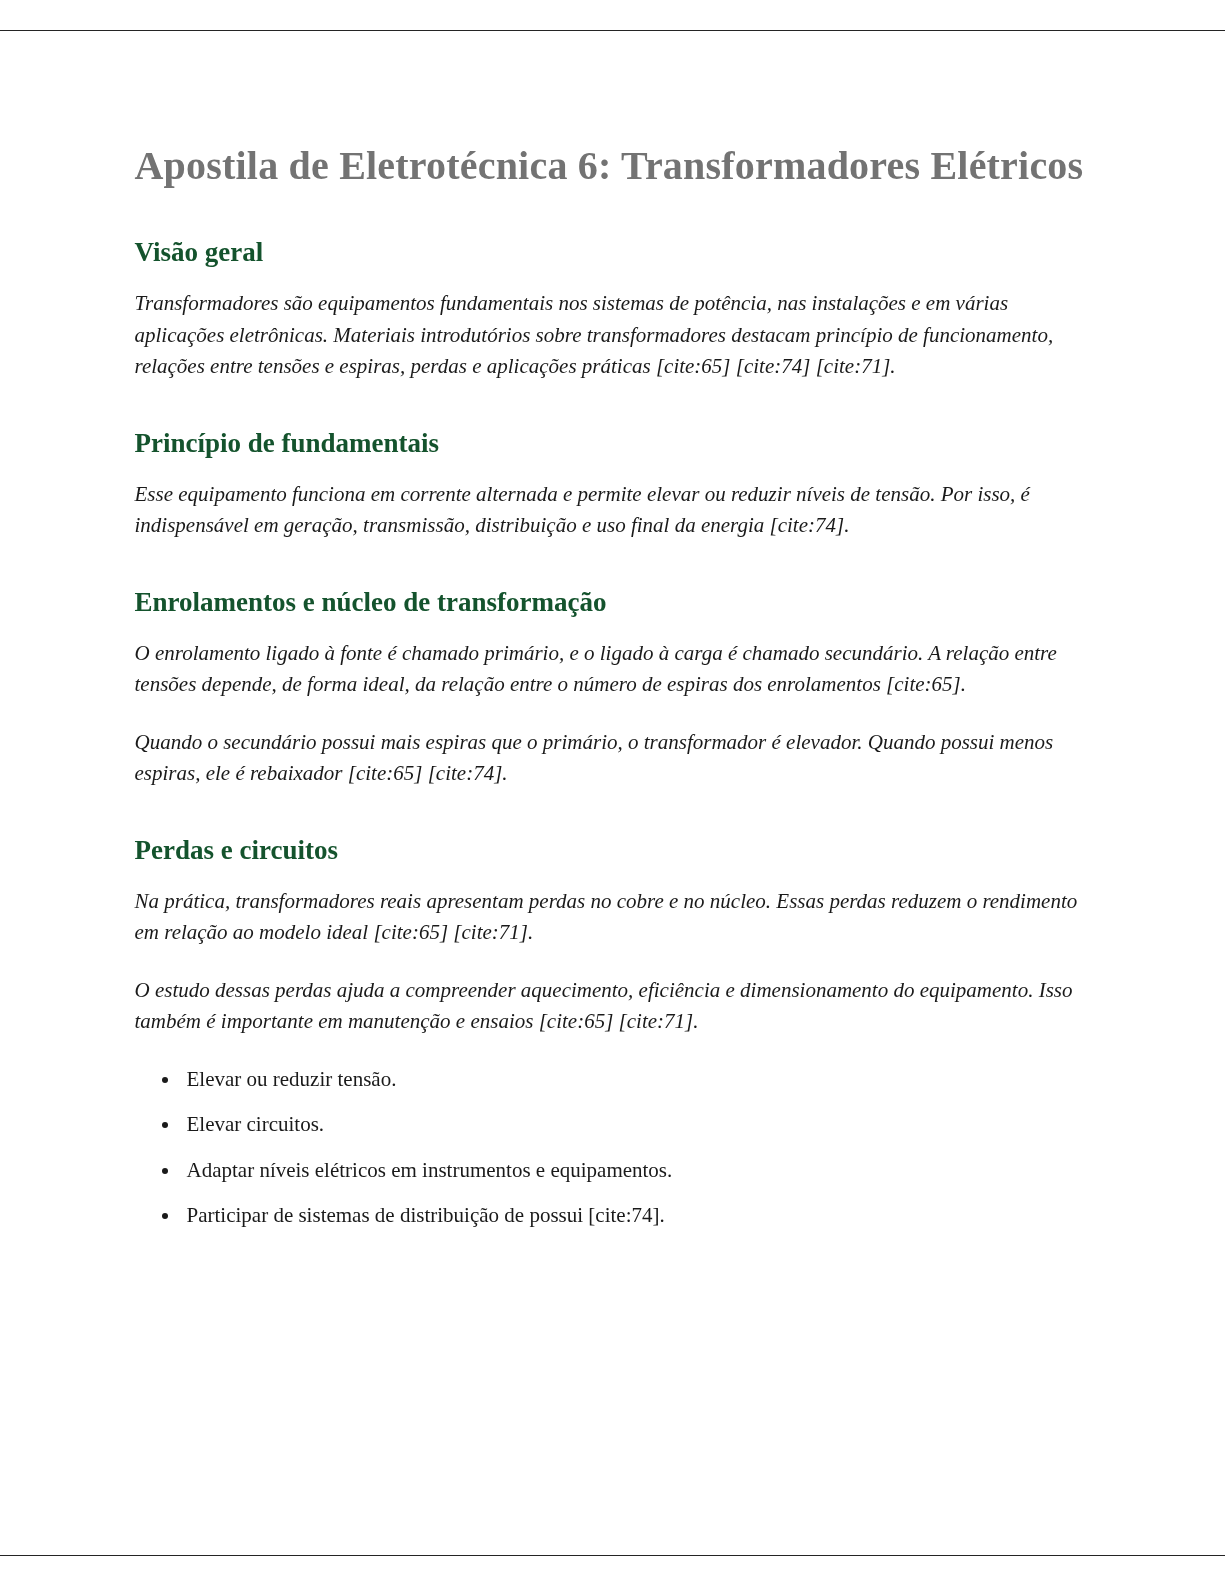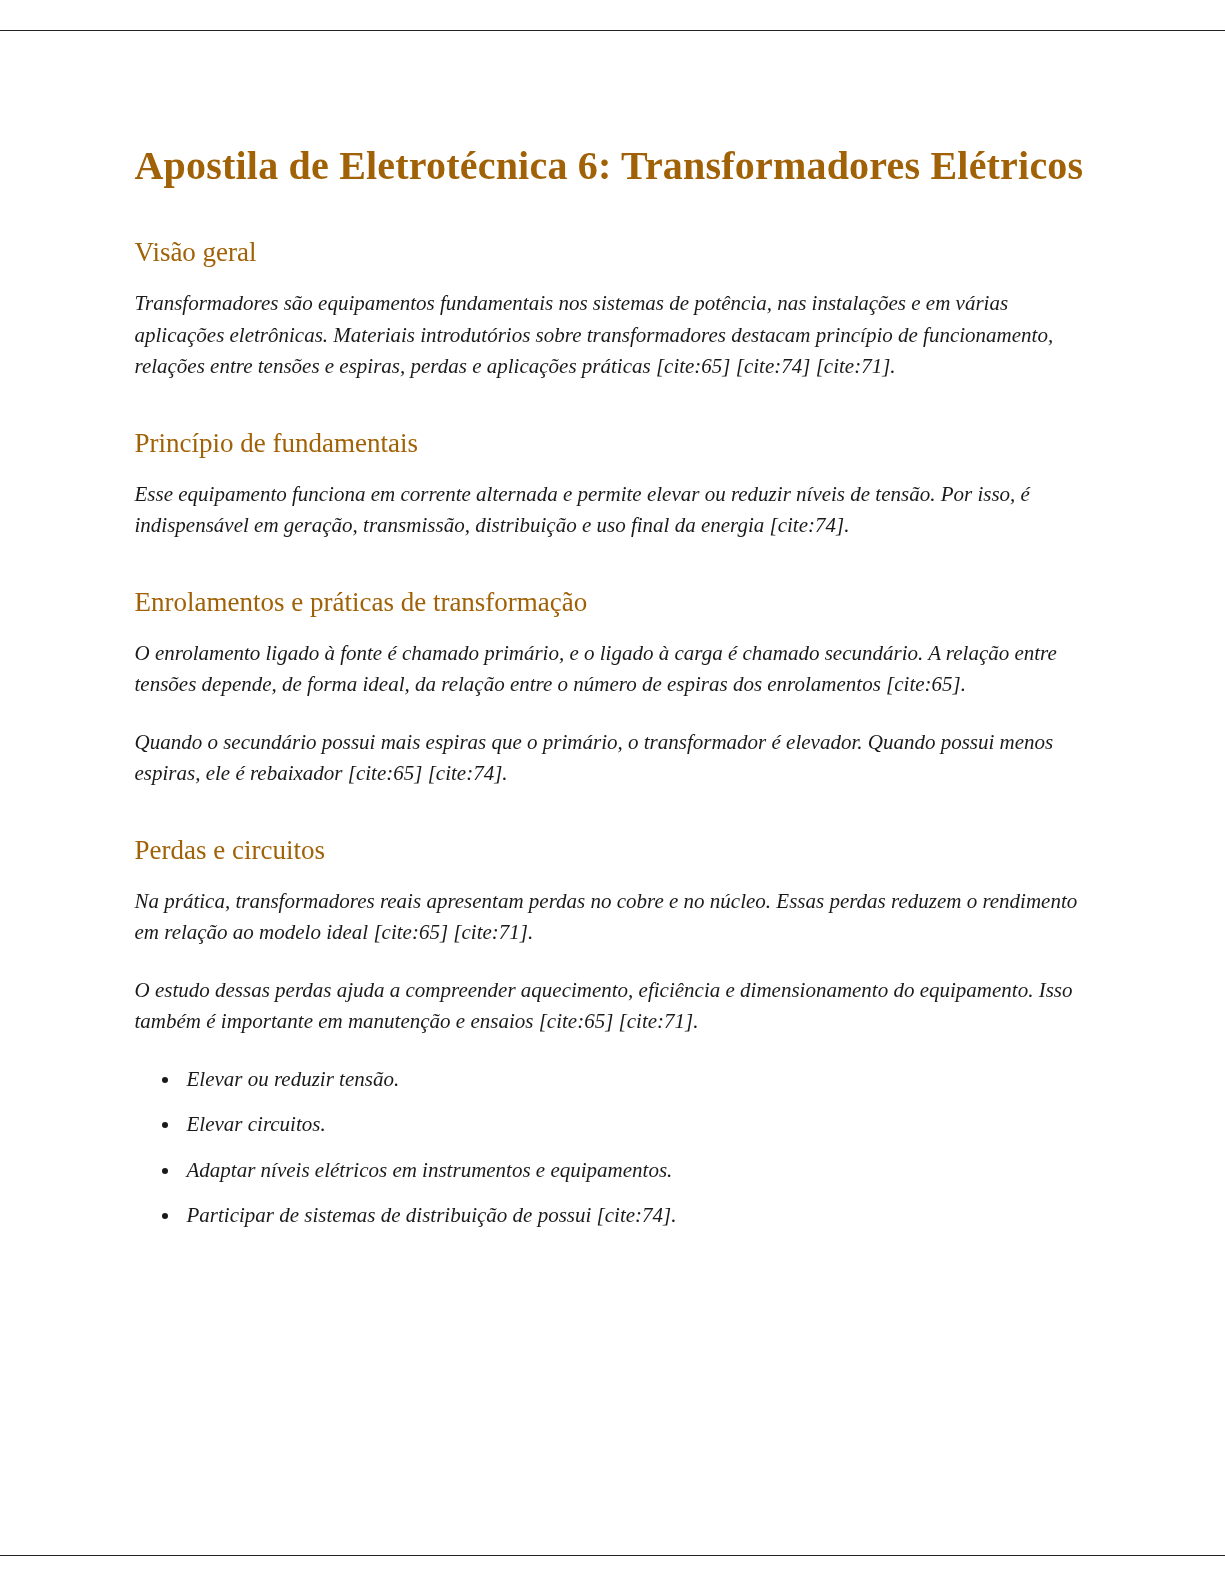--- a/index.html
+++ b/index.html
@@ -34,29 +34,29 @@
   .content {
     width: 956px;
     margin: 0 auto;
     padding-top: 140px;
   }
 
   h1 {
     font-size: 40px;
     font-weight: 700;
     line-height: 1.3;
-    color: #a16207;
+    color: #737373;
     margin-bottom: 36px;
     letter-spacing: 0.2px;
   }
 
   h2 {
     font-size: 27px;
-    font-weight: 400;
-    color: #a16207;
+    font-weight: 700;
+    color: #14532d;
     margin-top: 45px;
     margin-bottom: 20px;
   }
 
   p {
     font-size: 21px;
     line-height: 1.5;
     margin-bottom: 26px;
     color: #1a1a1a;
     font-style: italic;
@@ -67,21 +67,20 @@
     padding-left: 46px;
     list-style-type: disc;
   }
 
   li {
     font-size: 21px;
     line-height: 1.5;
     margin-bottom: 14px;
     color: #1a1a1a;
     padding-left: 6px;
-    font-style: italic;
   }
 </style>
 </head>
 <body>
 
 <div class="page">
 
   <div class="rule rule-top"></div>
 
   <div class="content">
@@ -92,21 +91,21 @@
       <h2>Visão geral</h2>
       <p>Transformadores são equipamentos fundamentais nos sistemas de potência, nas instalações e em várias aplicações eletrônicas. Materiais introdutórios sobre transformadores destacam princípio de funcionamento, relações entre tensões e espiras, perdas e aplicações práticas [cite:65] [cite:74] [cite:71].</p>
     </section>
 
     <section>
       <h2>Princípio de fundamentais</h2>
       <p>Esse equipamento funciona em corrente alternada e permite elevar ou reduzir níveis de tensão. Por isso, é indispensável em geração, transmissão, distribuição e uso final da energia [cite:74].</p>
     </section>
 
     <section>
-      <h2>Enrolamentos e práticas de transformação</h2>
+      <h2>Enrolamentos e núcleo de transformação</h2>
       <p>O enrolamento ligado à fonte é chamado primário, e o ligado à carga é chamado secundário. A relação entre tensões depende, de forma ideal, da relação entre o número de espiras dos enrolamentos [cite:65].</p>
       <p>Quando o secundário possui mais espiras que o primário, o transformador é elevador. Quando possui menos espiras, ele é rebaixador [cite:65] [cite:74].</p>
     </section>
 
     <section>
       <h2>Perdas e circuitos</h2>
       <p>Na prática, transformadores reais apresentam perdas no cobre e no núcleo. Essas perdas reduzem o rendimento em relação ao modelo ideal [cite:65] [cite:71].</p>
       <p>O estudo dessas perdas ajuda a compreender aquecimento, eficiência e dimensionamento do equipamento. Isso também é importante em manutenção e ensaios [cite:65] [cite:71].</p>
     </section>
 

